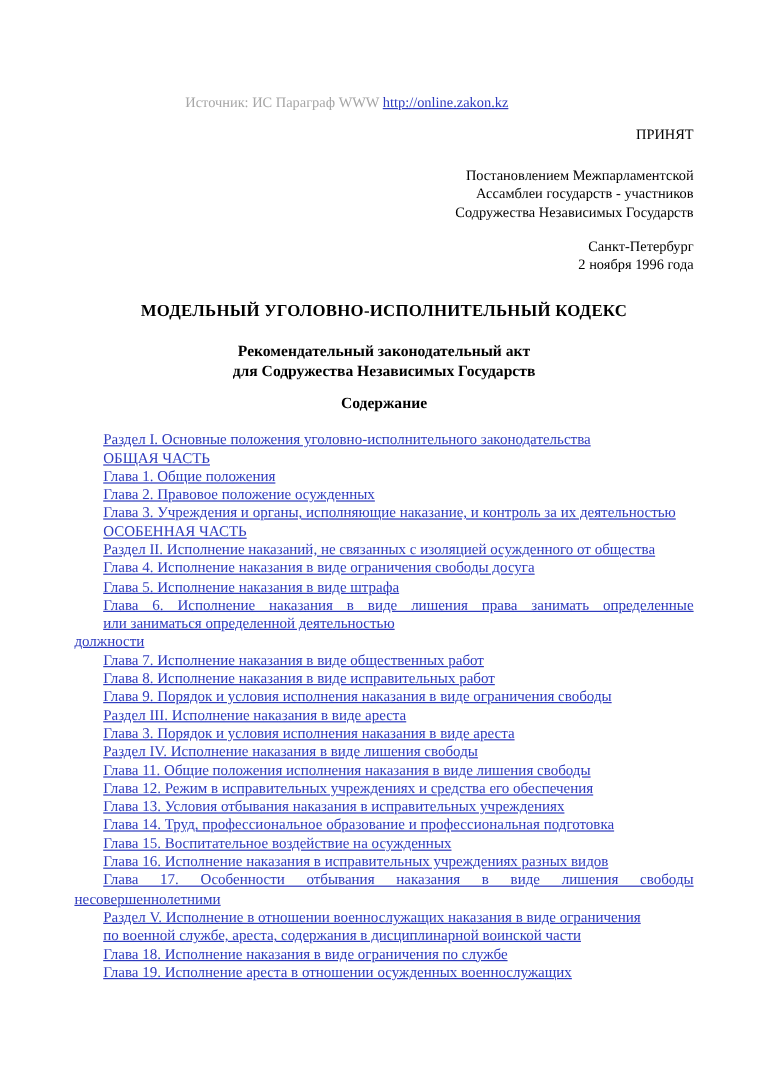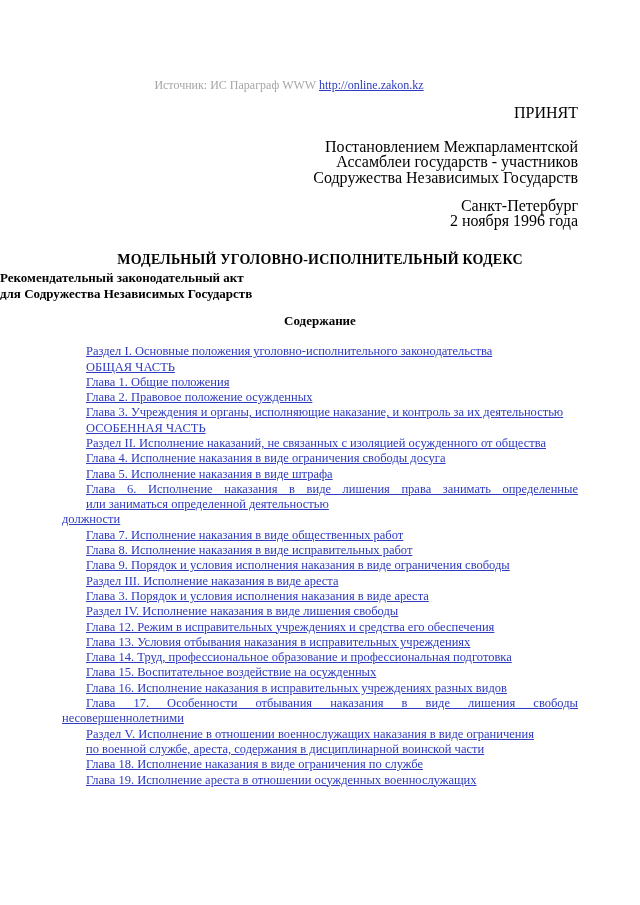--- a/index.html
+++ b/index.html
@@ -16,32 +16,32 @@
   .source-line {
     text-align: center; margin-right: 62px;
     font-size: 12px; line-height: 14px;
     color: var(--muted, #a6a6a6);
   }
   .source-line .src-prefix { color: var(--muted, #a6a6a6); }
   .source-line a { color: var(--link, #2e3bbf); text-decoration: underline; }
 
   .right-block {
     text-align: right; margin-right: 62px;
-    font-size: 16px; line-height: 15.2px;
+    font-size: 12px; line-height: 15.2px;
   }
   .accepted   { margin-top: 13px; }
   .adopted    { margin-top: 19px; }
   .place-date { margin-top: 13px; }
 
   .doc-title {
     margin: 24px 30px 0; text-align: center;
     font-size: 14px; font-weight: bold; letter-spacing: .2px;
   }
   .doc-subtitle {
-    margin-top: 2px; 
+    margin-top: 17px; text-align: center;
     font-size: 13px; font-weight: bold; line-height: 15.5px;
   }
   .contents-heading {
     margin-top: 12px; text-align: center;
     font-size: 13px; font-weight: bold;
   }
 
   .toc {
     margin: 15px 62px 0 62px;
     font-size: 12.5px; line-height: 15.3px;
@@ -98,20 +98,21 @@
       <a class="toc-line" href="#"><span>Глава 5. Исполнение наказания в виде штрафа</span></a>
       <a class="toc-line justify" href="#"><span>Глава 6. Исполнение наказания в виде лишения права занимать определенные</span></a>
       <a class="toc-line" href="#"><span>или заниматься определенной деятельностью</span></a>
       <a class="toc-line outdent" href="#"><span>должности</span></a>
       <a class="toc-line" href="#"><span>Глава 7. Исполнение наказания в виде общественных работ</span></a>
       <a class="toc-line" href="#"><span>Глава 8. Исполнение наказания в виде исправительных работ</span></a>
       <a class="toc-line" href="#"><span>Глава 9. Порядок и условия исполнения наказания в виде ограничения свободы</span></a>
       <a class="toc-line" href="#"><span>Раздел III. Исполнение наказания в виде ареста</span></a>
       <a class="toc-line" href="#"><span>Глава 3. Порядок и условия исполнения наказания в виде ареста</span></a>
       <a class="toc-line" href="#"><span>Раздел IV. Исполнение наказания в виде лишения свободы</span></a>
+      <a class="toc-line" href="#"><span>Глава 11. Общие положения исполнения наказания в виде лишения свободы</span></a>
       <a class="toc-line" href="#"><span>Глава 12. Режим в исправительных учреждениях и средства его обеспечения</span></a>
       <a class="toc-line" href="#"><span>Глава 13. Условия отбывания наказания в исправительных учреждениях</span></a>
       <a class="toc-line" href="#"><span>Глава 14. Труд, профессиональное образование и профессиональная подготовка</span></a>
       <a class="toc-line" href="#"><span>Глава 15. Воспитательное воздействие на осужденных</span></a>
       <a class="toc-line" href="#"><span>Глава 16. Исполнение наказания в исправительных учреждениях разных видов</span></a>
       <a class="toc-line justify" href="#"><span>Глава 17. Особенности отбывания наказания в виде лишения свободы</span></a>
       <a class="toc-line outdent" href="#"><span>несовершеннолетними</span></a>
       <a class="toc-line" href="#"><span>Раздел V. Исполнение в отношении военнослужащих наказания в виде ограничения</span></a>
       <a class="toc-line" href="#"><span>по военной службе, ареста, содержания в дисциплинарной воинской части</span></a>
       <a class="toc-line" href="#"><span>Глава 18. Исполнение наказания в виде ограничения по службе</span></a>

